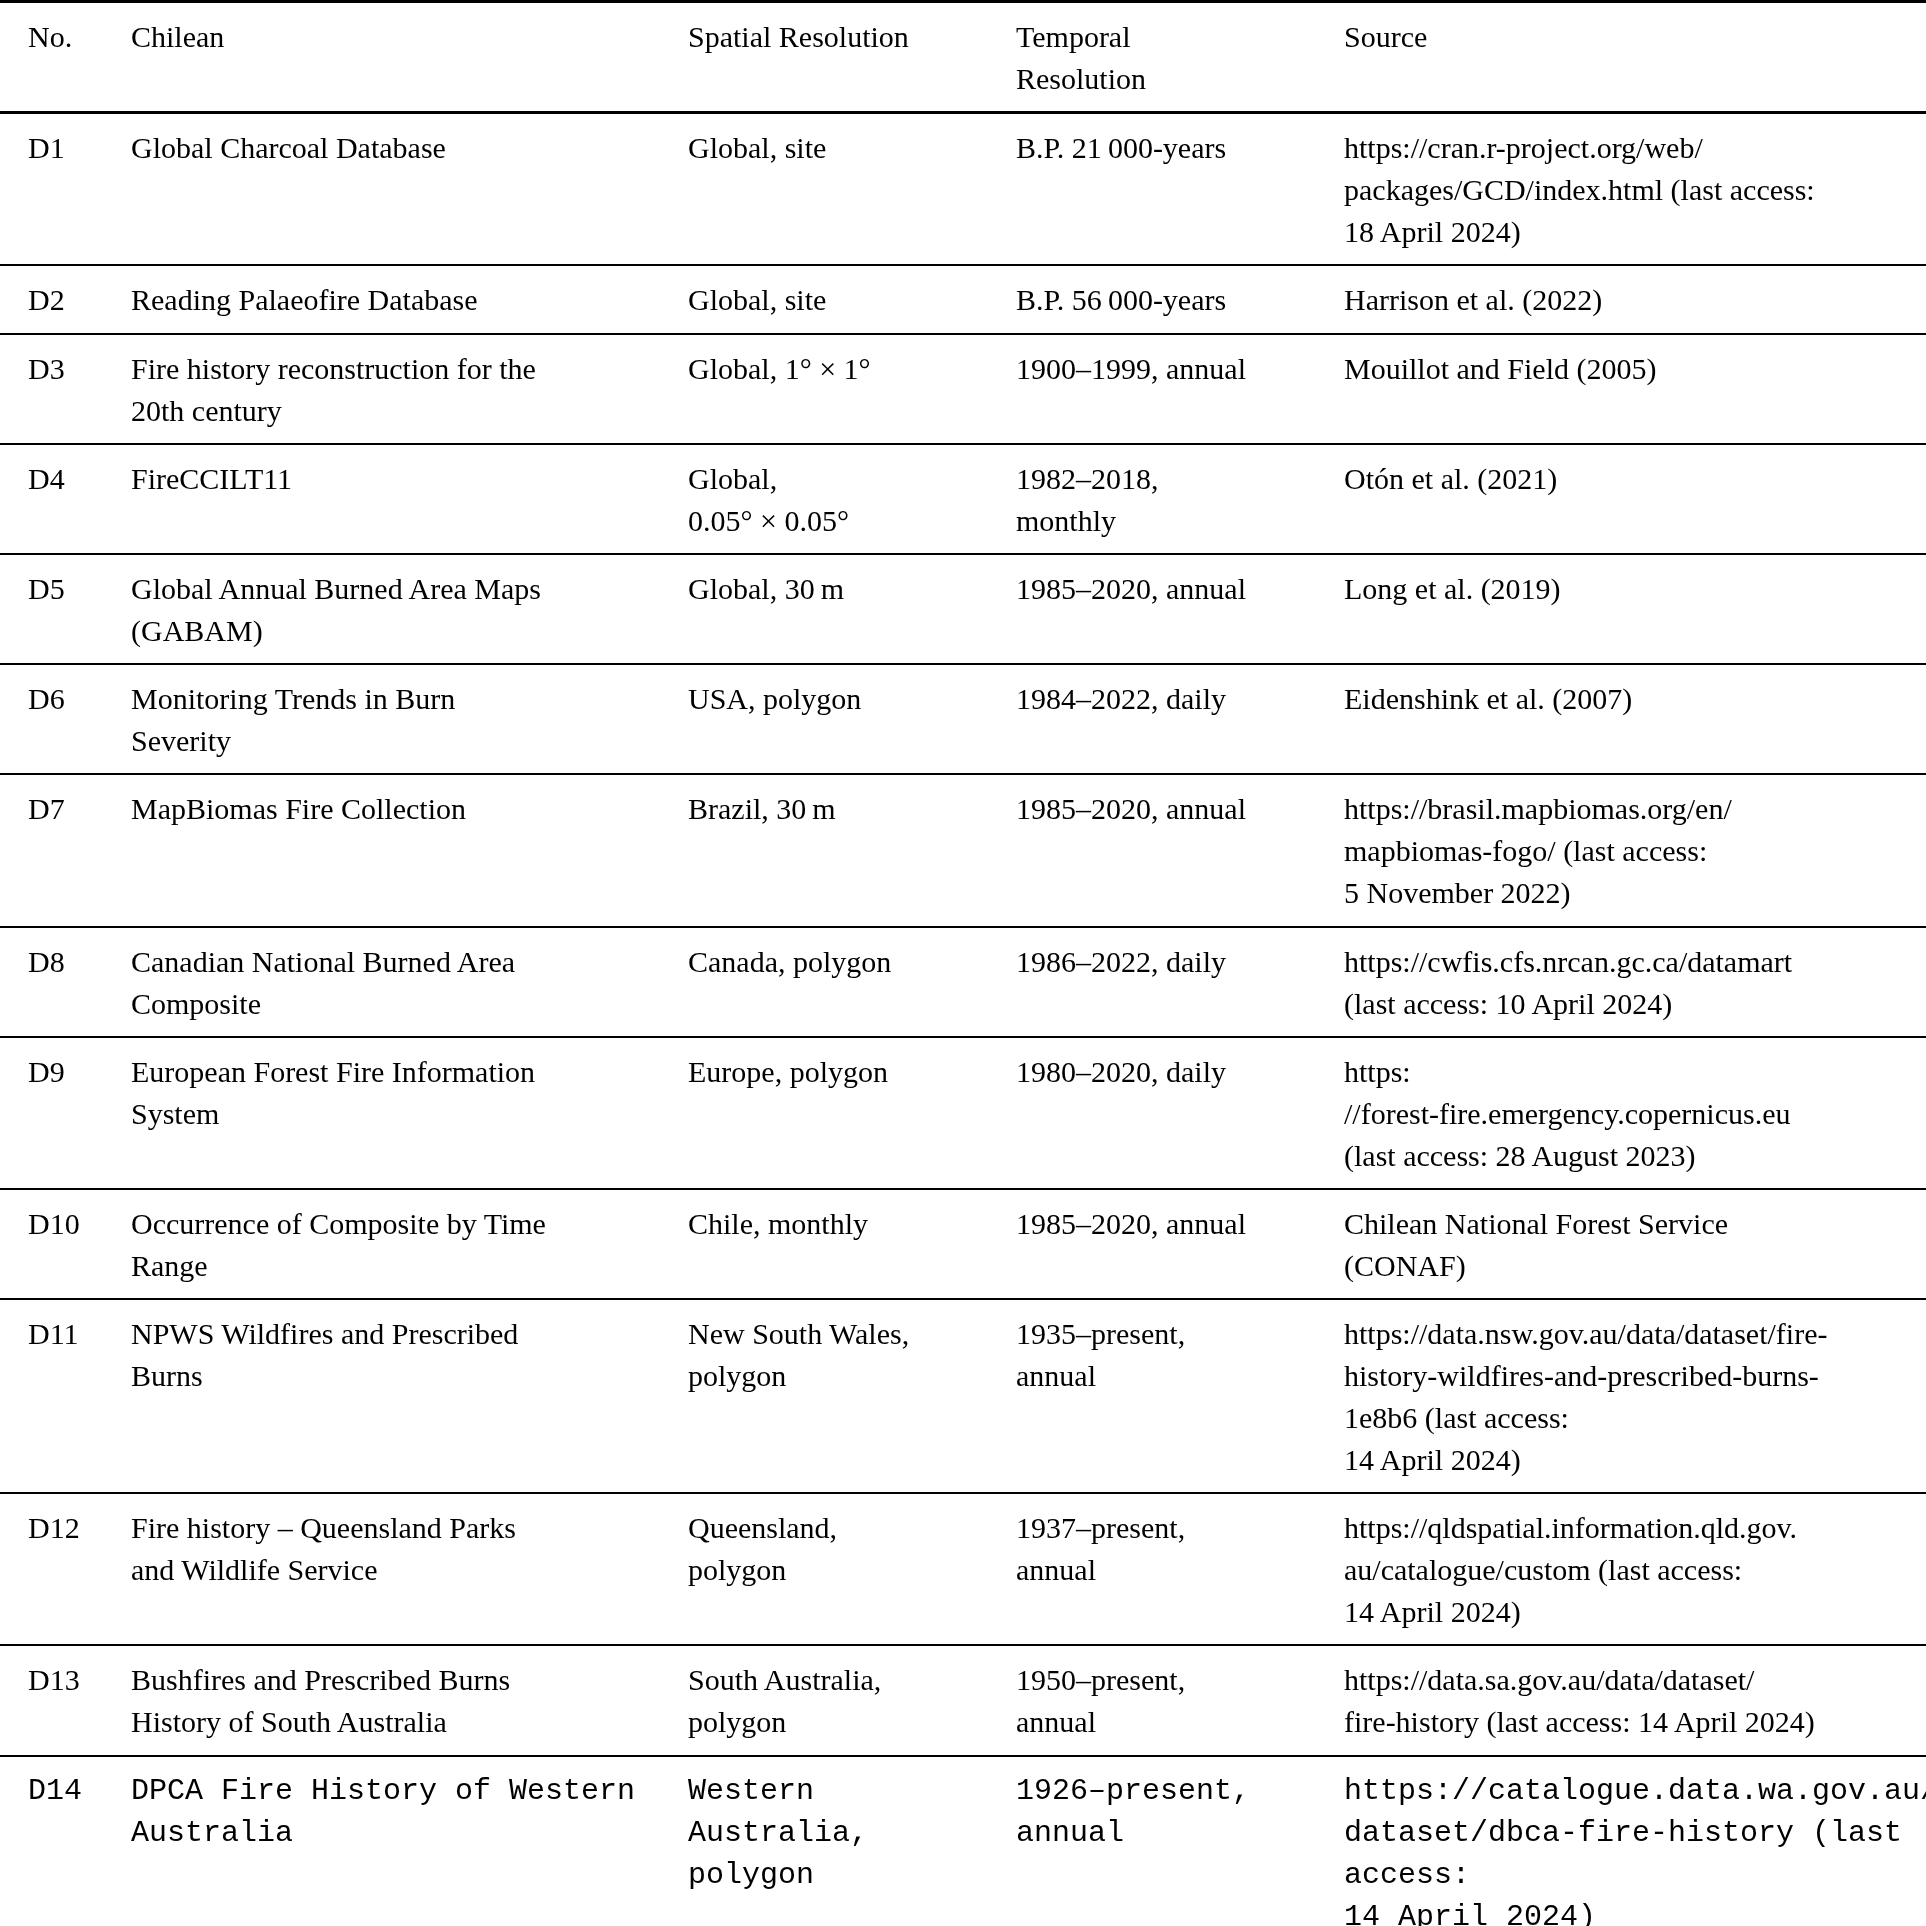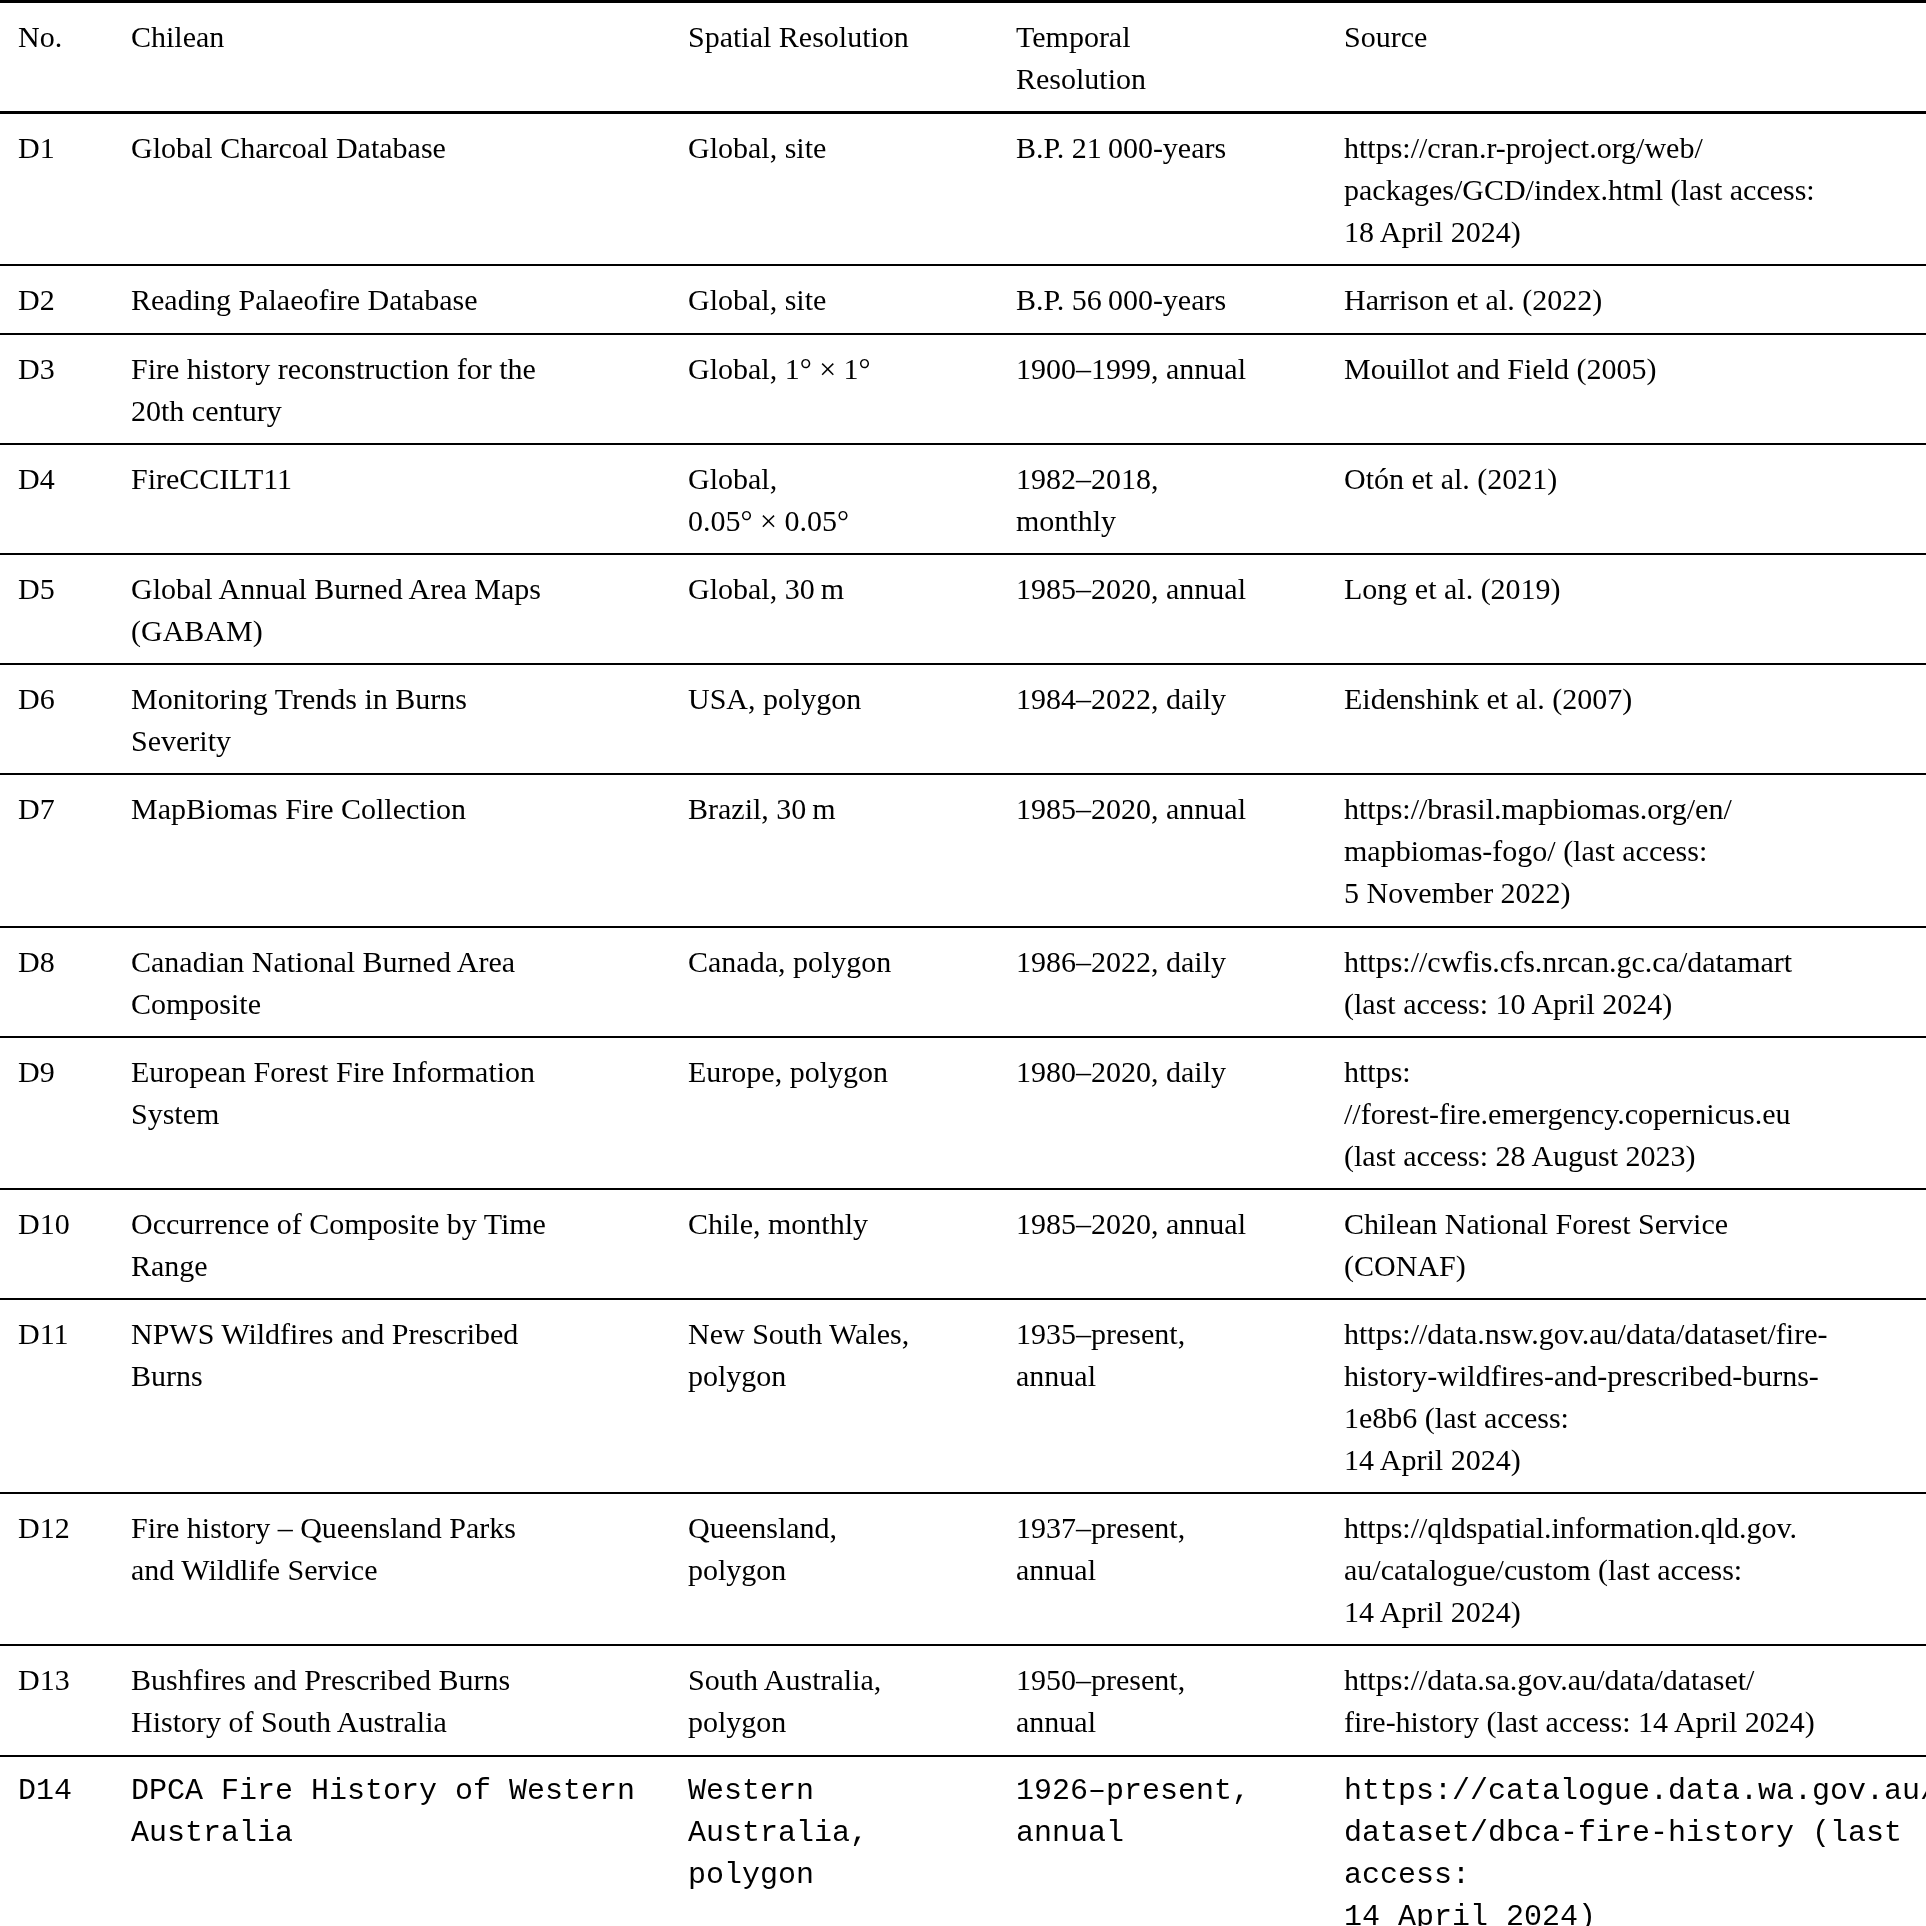--- a/index.html
+++ b/index.html
@@ -30,21 +30,21 @@
   th, td {
     vertical-align: top;
     text-align: left;
     font-weight: normal;
     font-size: 30px;
     line-height: 42px;
     padding: 13px 17px 11.2px 0;
     white-space: pre-line;
     overflow: hidden;
   }
-  th:first-child, td:first-child { padding-left: 18px; }
+  th:first-child, td:first-child { padding-left: 28px; }
   td:last-child, th:last-child   { padding-right: 7.5px; }
 
   thead th { border-bottom: 3.7px solid #000; }
   tbody td { border-bottom: 2.3px solid #000; }
   tbody tr:last-child td { border-bottom: none; font-family: Liberation Mono, monospace; }
 </style>
 </head>
 <body>
 
 <table class="paper-table">
@@ -102,21 +102,21 @@
     <tr>
       <td>D5</td>
       <td>Global Annual Burned Area Maps
 (GABAM)</td>
       <td>Global, 30 m</td>
       <td>1985–2020, annual</td>
       <td>Long et al. (2019)</td>
     </tr>
     <tr>
       <td>D6</td>
-      <td>Monitoring Trends in Burns
+      <td>Monitoring Trends in Burn
 Severity</td>
       <td>USA, polygon</td>
       <td>1984–2022, daily</td>
       <td>Eidenshink et al. (2007)</td>
     </tr>
     <tr>
       <td>D7</td>
       <td>MapBiomas Fire Collection</td>
       <td>Brazil, 30 m</td>
       <td>1985–2020, annual</td>

